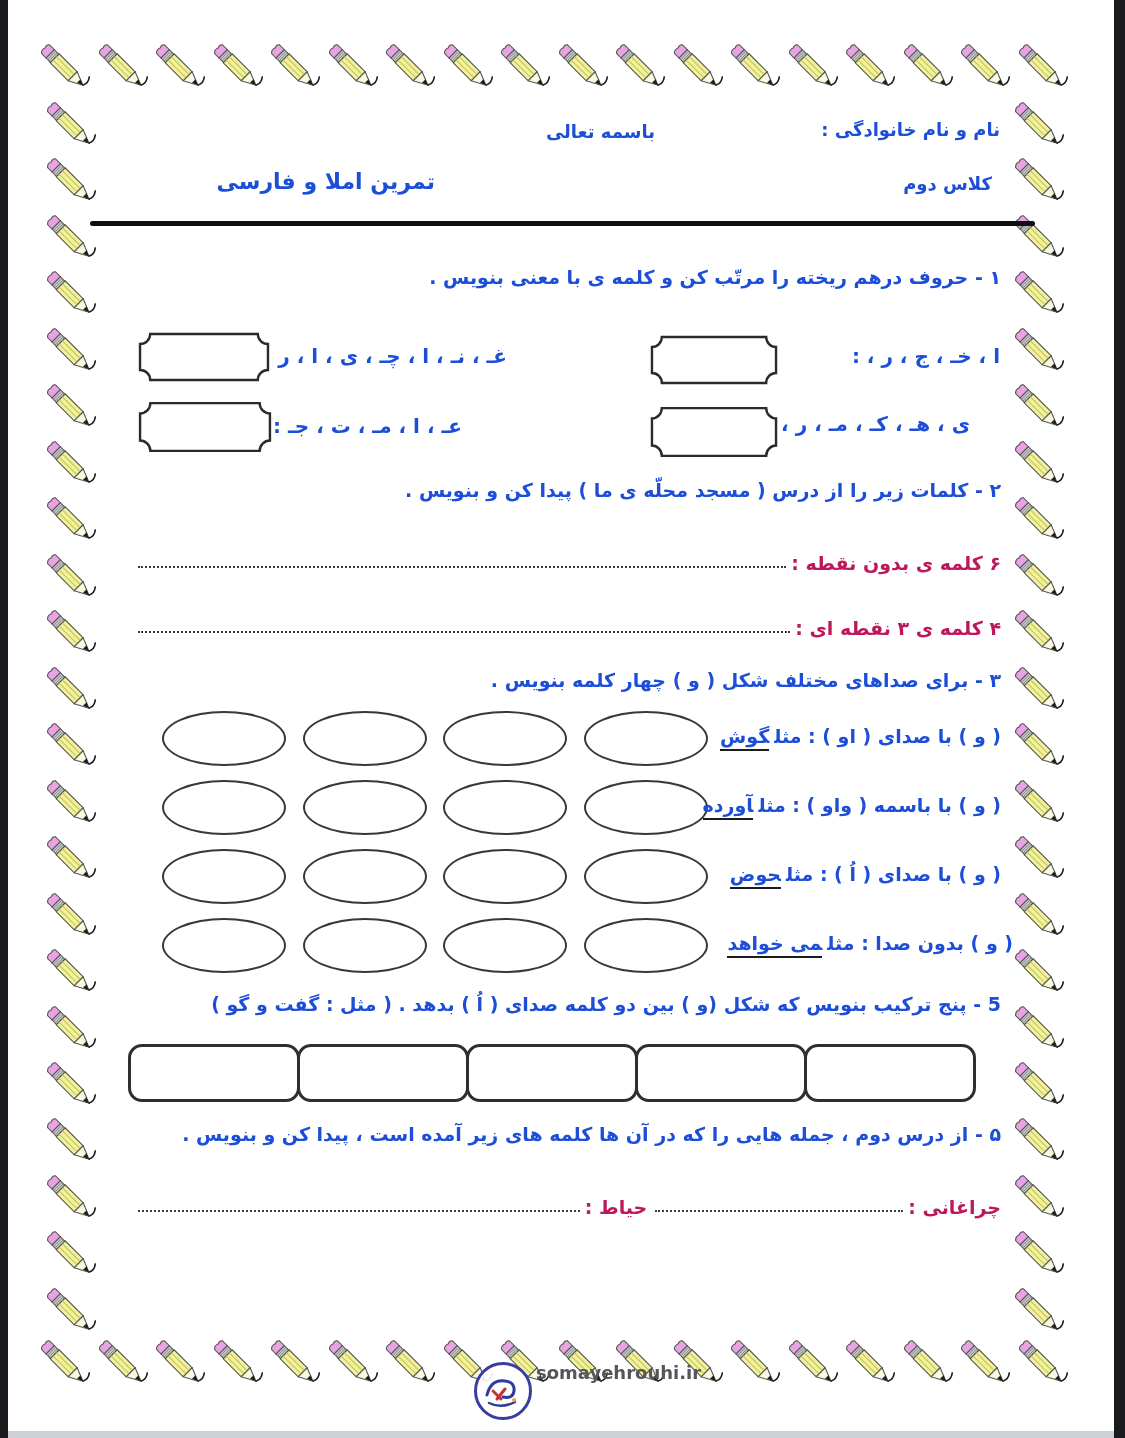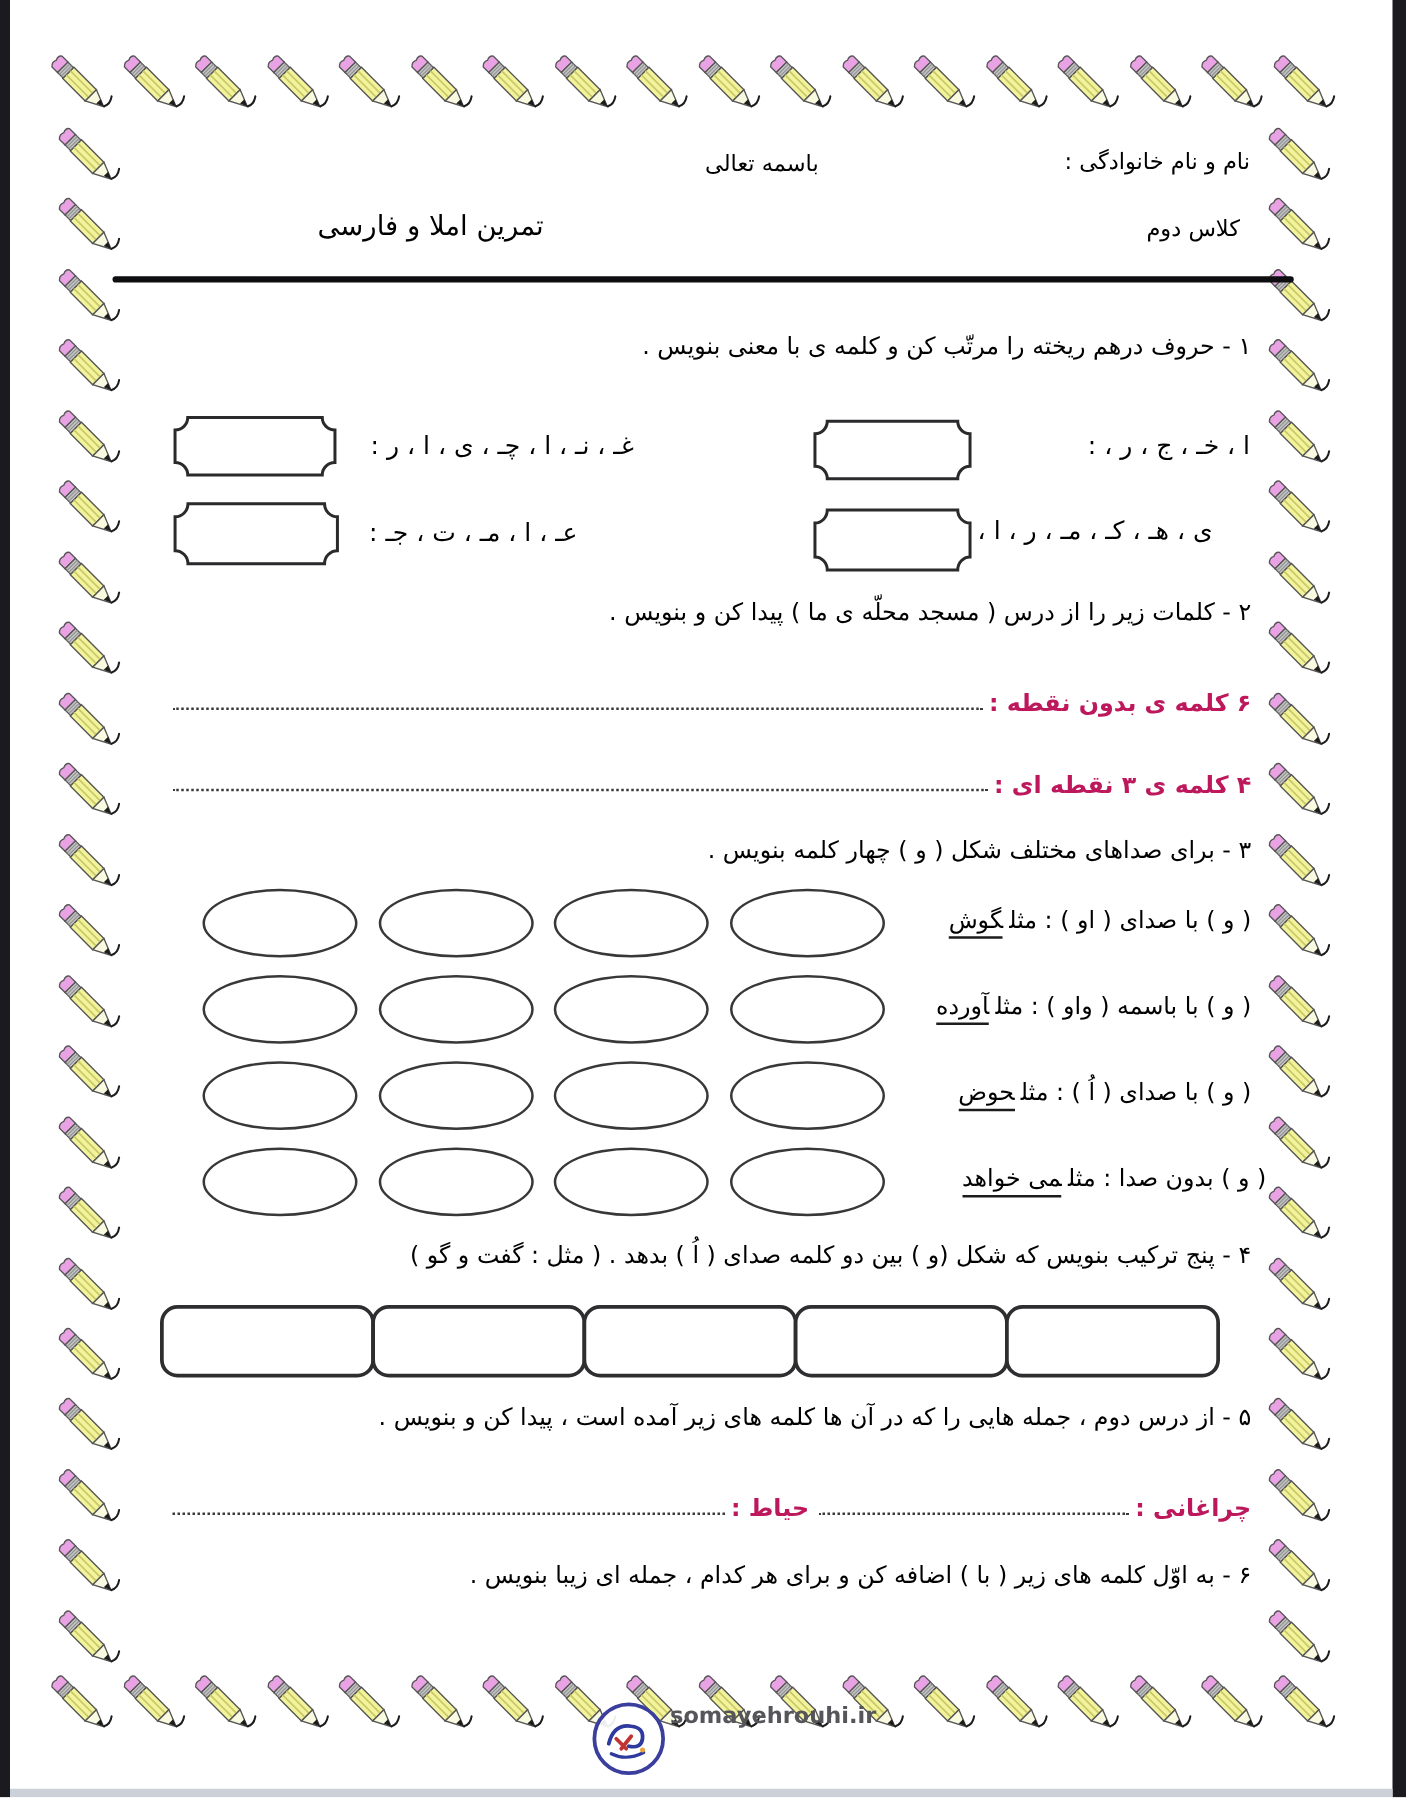--- a/index.html
+++ b/index.html
@@ -15,21 +15,21 @@
   .pencil-row { position:absolute; display:flex; justify-content:space-between; z-index:1; }
   .pencil-col { position:absolute; display:flex; flex-direction:column; justify-content:space-between; z-index:1; }
   #border-top    { left:38px;  top:40px;   width:1030px; height:54px; }
   #border-bottom { left:38px;  top:1336px; width:1030px; height:54px; }
   #border-left   { left:44px;  top:98px;   width:54px;  height:1240px; }
   #border-right  { left:1012px;top:98px;   width:54px;  height:1240px; }
   .pencil { width:52px; height:54px; flex:0 0 auto; display:flex; align-items:center; justify-content:center; }
   .pencil svg { width:24px; height:58px; transform:rotate(-45deg); }
 
   
-  .t { position:absolute; font-weight:400; color:#000000; white-space:nowrap; direction:rtl; font-size:19px; z-index:2; }
+  .t { position:absolute; font-weight:700; color:#1d4ed8; white-space:nowrap; direction:rtl; font-size:19px; z-index:2; }
 
   
   #name-label    { top:119px; right:125px; font-size:18px; }
   #class-label   { top:173px; right:133px; font-size:18px; }
   #basmala       { top:121px; right:470px; font-size:18px; }
   #subject-label { top:169px; right:690px; font-size:22px; }
   #header-rule { position:absolute; top:221px; left:90px; width:945px; height:5px; background:#0e0e10; border-radius:3px; z-index:2; }
 
   
   #q1-title { top:266px; right:124px; }
@@ -584,38 +584,37 @@
   <div class="oval-row" id="q3-ovals-3">
     <span class="oval"></span>
       <span class="oval"></span>
       <span class="oval"></span>
       <span class="oval"></span>
   </div>
   <div class="t" id="q3-label-3">
     <span>( و ) بدون صدا : مثل</span><span class="ex">می خواهد</span>
   </div>
 
-  <div class="t" id="q4-title">۴ - پنج ترکیب بنویس که شکل (و ) بین دو کلمه صدای ( اُ ) بدهد . ( مثل : گفت و گو )</div>
+  <div class="t" id="q4-title">5 - پنج ترکیب بنویس که شکل (و ) بین دو کلمه صدای ( اُ ) بدهد . ( مثل : گفت و گو )</div>
   <div id="q4-boxes">
     <span class="combo-box"></span>
     <span class="combo-box"></span>
     <span class="combo-box"></span>
     <span class="combo-box"></span>
     <span class="combo-box"></span>
   </div>
 
   <div class="t" id="q5-title">۵ - از درس دوم ، جمله هایی را که در آن ها کلمه های زیر آمده است ، پیدا کن و بنویس .</div>
   <div class="dotline" id="q5-line">
     <span class="dl-label">چراغانی :</span>
     <span class="dots" id="q5-dots-1"></span>
     <span class="dl-label">حیاط :</span>
     <span class="dots"></span>
   </div>
 
-  <div class="t" id="q6-title">۶ - به اوّل کلمه های زیر ( با ) اضافه کن و برای هر کدام ، جمله ای زیبا بنویس .</div>
 
   <div id="watermark">
     <span id="wm-logo">
       <svg width="44" height="44" viewBox="0 0 44 44">
         <path d="M6 26 Q10 10 24 12 Q34 13 33 22 Q32 30 22 28" stroke="#2e3a9e" stroke-width="3" fill="none" stroke-linecap="round"></path>
         <path d="M12 22 L20 30 M16 30 L24 20" stroke="#c23434" stroke-width="3" fill="none" stroke-linecap="round"></path>
         <path d="M8 34 Q20 40 34 33" stroke="#2e3a9e" stroke-width="2.5" fill="none" stroke-linecap="round"></path>
         <circle cx="33" cy="31" r="2" fill="#e8a33d"></circle>
       </svg>
     </span>

